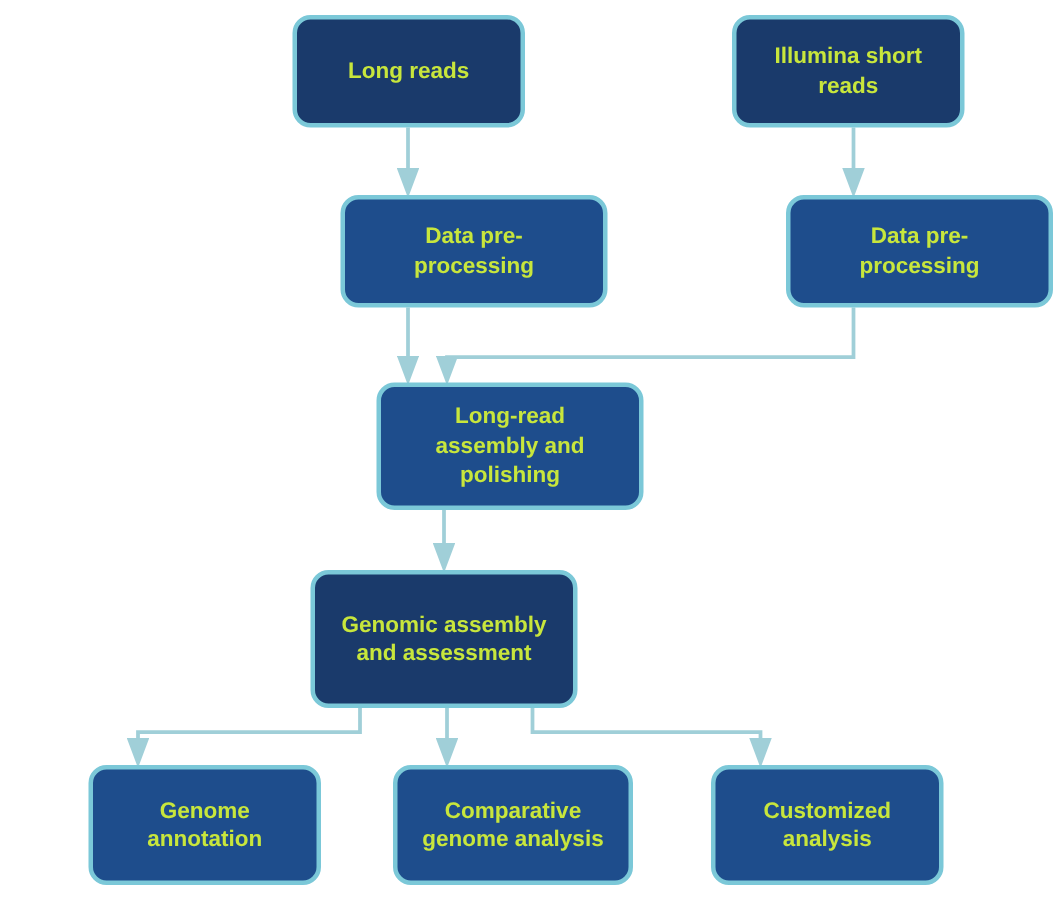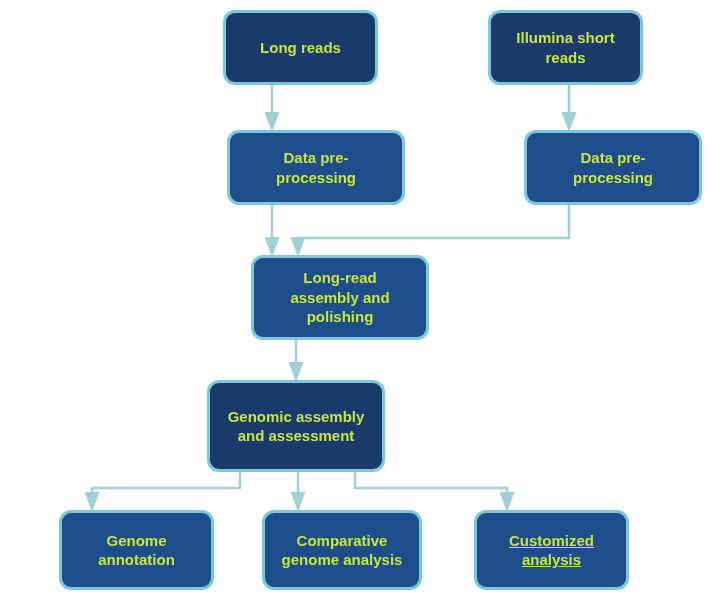--- a/index.html
+++ b/index.html
@@ -84,21 +84,21 @@
 
     <line class="arrow-line" x1="296" y1="340" x2="296" y2="377"></line>
 
     <polyline class="arrow-line" points="240,460 240,488 92,488 92,507"></polyline>
 
     <line class="arrow-line" x1="298" y1="460" x2="298" y2="507"></line>
 
     <polyline class="arrow-line" points="355,460 355,488 507,488 507,507"></polyline>
   </svg>
 
-  <div class="box box-dark" style="left:195px; top:10px; width:155px; height:75px;margin-left:28px;">
+  <div class="box box-dark" style="left:195px; top:10px; width:155px; height:75px;">
     <span>Long reads</span>
   </div>
 
   <div class="box box-dark" style="left:488px; top:10px; width:155px; height:75px;">
     <span>Illumina short reads</span>
   </div>
 
   <div class="box box-medium" style="left:183px; top:130px; width:178px; height:75px;">
     <span>Data pre-processing</span>
   </div>
@@ -116,17 +116,17 @@
   </div>
 
   <div class="box box-medium" style="left:218px; top:510px; width:160px; height:80px;">
     <span>Comparative genome analysis</span>
   </div>
 
   <div class="box box-medium" style="left:15px; top:510px; width:155px; height:80px;">
     <span>Genome annotation</span>
   </div>
 
-  <div class="box box-medium" style="left:430px; top:510px; width:155px; height:80px;text-decoration:underline;">
+  <div class="box box-medium" style="left:430px; top:510px; width:155px; height:80px;">
     <span>Customized analysis</span>
   </div>
 
 </div>
 
 </body></html>

